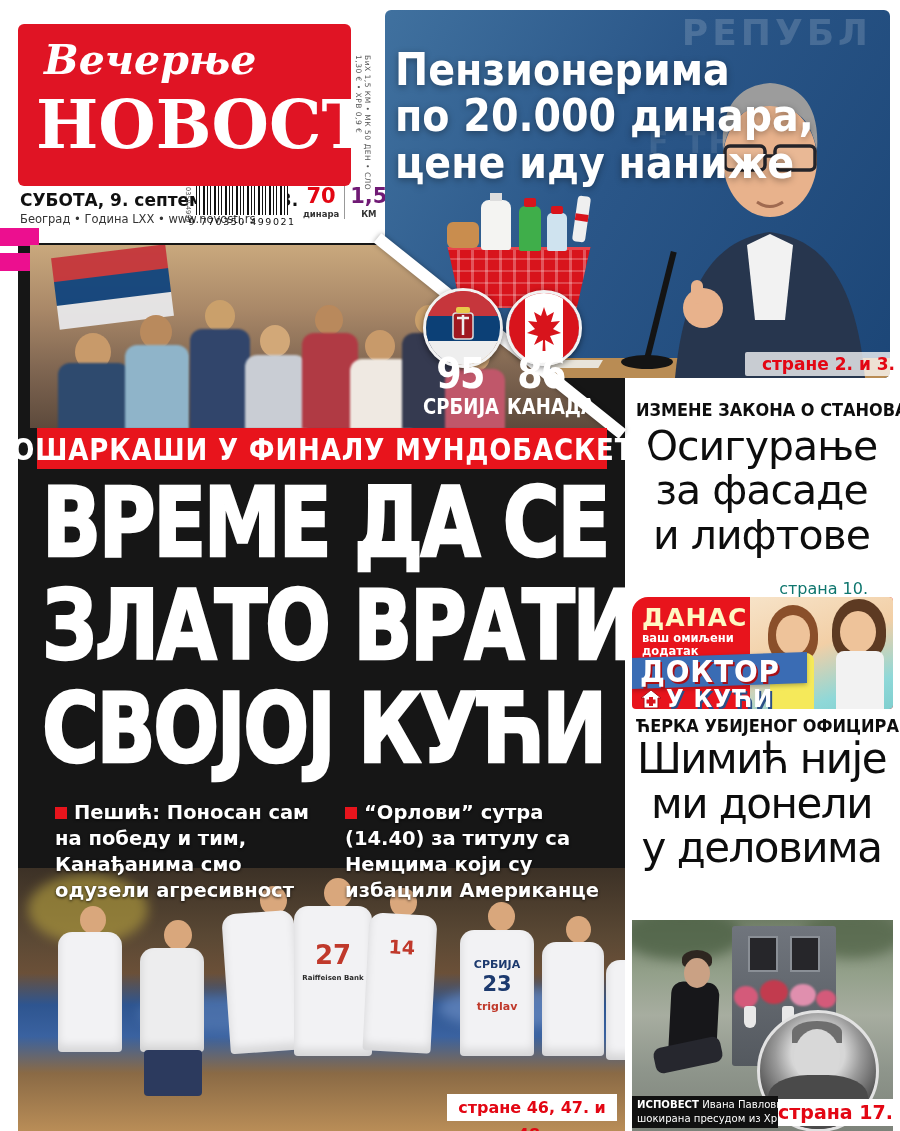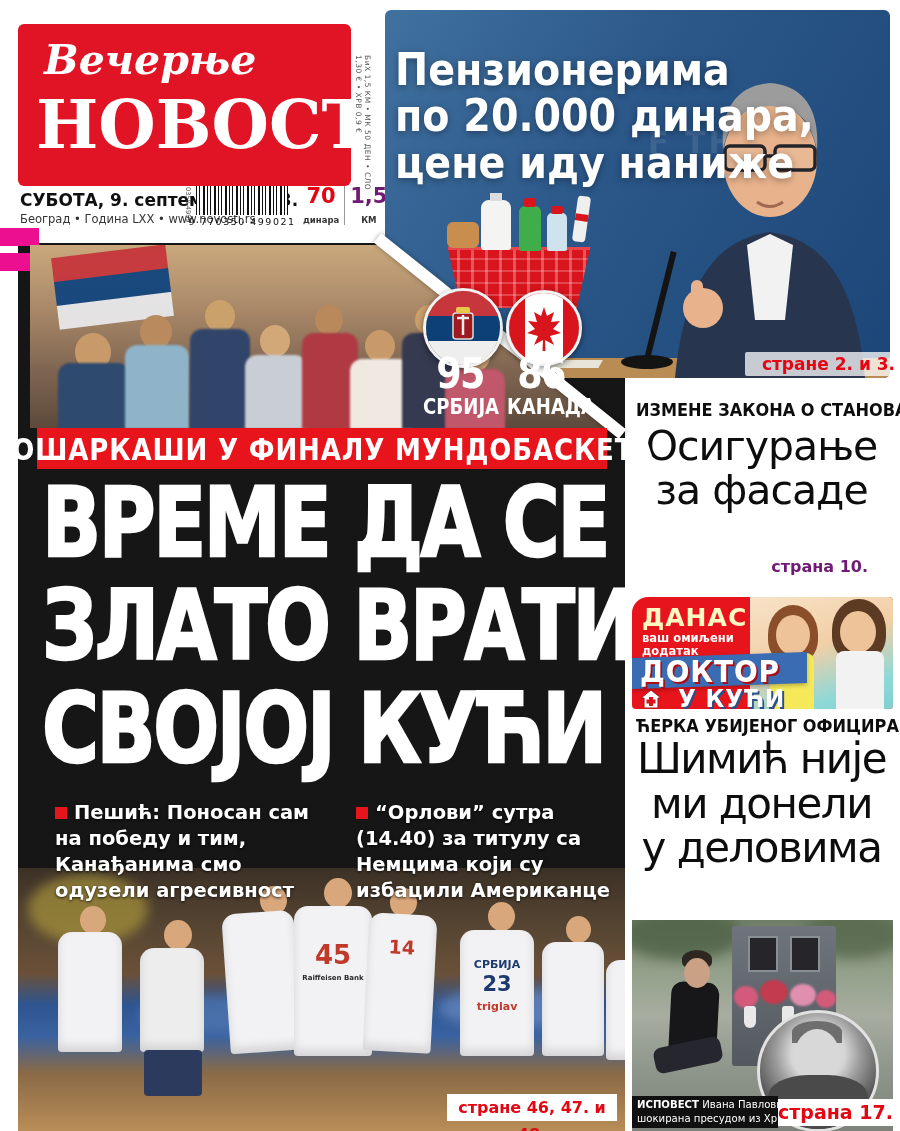--- a/index.html
+++ b/index.html
@@ -20,21 +20,21 @@
 
   
   #issn{left:184px;top:187px;writing-mode:vertical-rl;font-size:6.5px;color:#444;z-index:4;}
   #barcode{left:196px;top:186px;width:92px;height:29px;z-index:4;
       background:repeating-linear-gradient(90deg,#101010 0 1.5px,#fff 1.5px 3px,#101010 3px 4px,#fff 4px 7.5px,#101010 7.5px 9px,#fff 9px 11px);}
   #barcode-num{left:188px;top:216px;width:108px;text-align:center;font-size:9.5px;letter-spacing:1.5px;color:#111;z-index:4;}
   #prices{left:298px;top:186px;display:flex;z-index:4;}
   #prices .cell{padding:0 5px;text-align:center;}
   #prices .cell + .cell{border-left:1px solid #999;}
   #prices .val{font-size:21px;font-weight:bold;line-height:1;}
-  #prices .unit{font-size:8.5px;font-weight:bold;color:#333;margin-top:8px;}
+  #prices .unit{font-size:8.5px;font-weight:bold;color:#333;margin-top:2px;}
   .red{color:#e30613;} .blk{color:#701a75;}
 
   
   .mag{left:0;width:39px;height:18px;background:#ec0f8f;z-index:4;}
 
   
   #bluebox{left:385px;top:10px;width:505px;height:368px;z-index:10;
       background:linear-gradient(120deg,#40719f 0%,#2a5688 45%,#1c4677 100%);
       clip-path:polygon(0 0,100% 0,100% 100%,166px 100%,0 236px);border-radius:6px;overflow:hidden;}
   #bluebox .bgword{position:absolute;right:18px;top:2px;font-size:36px;font-weight:bold;color:rgba(255,255,255,.16);letter-spacing:4px;}
@@ -89,21 +89,21 @@
 
   
   #bighl{left:42px;top:472px;width:575px;z-index:25;}
   #bighl .line{font-size:97px;font-weight:bold;color:#fff;line-height:1.06;letter-spacing:-3px;
       transform:scaleX(.8);transform-origin:left top;white-space:nowrap;-webkit-text-stroke:2.5px #fff;}
 
   
   .bullet{position:absolute;z-index:25;color:#fff;font-weight:bold;font-size:19.5px;line-height:1.33;text-shadow:0 1px 3px rgba(0,0,0,.8);}
   .bullet .sq{display:inline-block;width:12px;height:12px;background:#e8141c;margin-right:7px;}
   #bullet1{left:55px;top:800px;width:262px;}
-  #bullet2{left:356px;top:800px;width:272px;}
+  #bullet2{left:345px;top:800px;width:272px;}
 
   
   #players{left:18px;top:868px;width:607px;height:263px;z-index:8;
       background:linear-gradient(180deg,#3c3126 0%,#5a4834 26%,#6b5038 40%,#2e5590 52%,#3a62a0 64%,#8a6a45 78%,#b98d57 100%);}
   .blob{position:absolute;border-radius:50%;filter:blur(6px);}
   .pfig-head{position:absolute;border-radius:50%;background:#d9a77c;}
   .pfig-torso{position:absolute;background:#f2f2f4;border-radius:14px 14px 4px 4px;box-shadow:inset 0 -6px 10px rgba(0,0,0,.12);}
   .jersey-num{position:absolute;width:100%;text-align:center;color:#c0392b;font-weight:bold;}
   .jersey-txt{position:absolute;width:100%;text-align:center;color:#1d3a6e;font-weight:bold;}
   .sponsor{position:absolute;width:100%;text-align:center;color:#2a2a2a;font-weight:bold;}
@@ -112,35 +112,35 @@
       text-align:center;line-height:27px;font-size:16px;font-weight:bold;color:#e30613;}
 
   #ref23{left:745px;top:352px;width:147px;text-align:right;z-index:35;font-size:17px;font-weight:bold;color:#e30613;
       background:rgba(255,255,255,.75);padding:2px 3px;border-radius:2px;}
 
   
   .kick-b{position:absolute;font-size:17px;font-weight:bold;color:#0d0d0d;transform:scaleX(.95);transform-origin:left top;white-space:nowrap;z-index:4;}
   .rhl{position:absolute;width:263px;text-align:center;font-weight:normal;color:#0d0d0d;z-index:4;}
   #rhl1{left:630px;top:424px;font-size:41px;line-height:1.08;letter-spacing:-1px;}
   #rhl2{left:630px;top:737px;font-size:42px;line-height:1.06;letter-spacing:-1.5px;}
-  .pageref{position:absolute;font-weight:bold;color:#701a75;z-index:4;}
+  .pageref{position:absolute;font-weight:normal;color:#0f766e;z-index:4;margin-top:22px;}
   #ref10{left:630px;top:557px;width:238px;text-align:right;font-size:16px;}
 
   
   #promo{left:632px;top:597px;width:261px;height:112px;background:#e8141c;border-radius:16px 4px 4px 4px;overflow:hidden;z-index:4;}
   #promo-photo{position:absolute;left:118px;top:0;right:0;bottom:0;
       background:linear-gradient(160deg,#f7e3c8 0%,#f2cfa6 45%,#8fd8d8 80%,#7fcfcf 100%);}
   .girl-head{position:absolute;border-radius:50%;background:#eec39a;}
   .girl-hair{position:absolute;border-radius:50% 50% 40% 40%;}
   #promo .today{position:absolute;left:10px;top:6px;font-size:25px;font-weight:bold;color:#fef9c3;letter-spacing:1px;}
   #promo .sub{position:absolute;left:10px;font-size:11.5px;font-weight:bold;color:#fff;}
   #promo .band{position:absolute;left:0;top:58px;width:175px;height:31px;background:#3a6cb4;transform:skewY(-2deg);box-shadow:0 2px 4px rgba(0,0,0,.25);}
   #promo .t1{position:absolute;left:8px;top:56px;font-size:31px;font-weight:bold;color:#fff;
       text-shadow:2px 2px 0 #a80f16;transform:scaleX(.9);transform-origin:left top;letter-spacing:1px;}
-  #promo .t2row{position:absolute;left:8px;top:87px;display:flex;align-items:center;gap:16px;}
+  #promo .t2row{position:absolute;left:8px;top:87px;display:flex;align-items:center;gap:4px;}
   #promo .t2{font-size:25px;font-weight:bold;color:#fff;text-shadow:2px 2px 0 #2a4f86;transform:scaleX(.92);transform-origin:left center;letter-spacing:1px;}
 
   
   #grave{left:632px;top:920px;width:261px;height:211px;z-index:4;
       background:linear-gradient(180deg,#6f7d66 0%,#93a08a 25%,#a7ada0 45%,#8f968c 70%,#7d837a 100%);}
   #stone{position:absolute;left:100px;top:6px;width:104px;height:140px;background:linear-gradient(#70757d,#54595f);border-radius:3px;}
   #stone .port{position:absolute;top:10px;width:26px;height:32px;background:#26262a;border:2px solid #8a8f96;}
   .flower{position:absolute;border-radius:50%;filter:blur(1px);}
   .vase{position:absolute;background:#e8e8e8;border-radius:3px 3px 6px 6px;}
   #woman-head{position:absolute;left:52px;top:38px;width:26px;height:30px;border-radius:50%;background:#caa184;}
@@ -209,20 +209,21 @@
   <div class="torso" style="left:272px;top:88px;width:56px;height:96px;background:#b03a44;"></div>
   <div class="head" style="left:335px;top:85px;width:30px;height:32px;background:#c89a6a;"></div>
   <div class="torso" style="left:320px;top:114px;width:62px;height:70px;background:#efe9e2;"></div>
   <div class="head" style="left:385px;top:60px;width:28px;height:30px;background:#caa06b;"></div>
   <div class="torso" style="left:372px;top:88px;width:54px;height:96px;background:#353a50;"></div>
   <div class="head" style="left:430px;top:95px;width:30px;height:32px;background:#d2a878;"></div>
   <div class="torso" style="left:415px;top:124px;width:60px;height:60px;background:#c0576a;"></div>
 </div>
 
 <div class="abs" id="bluebox">
+  <div class="bgword">РЕПУБЛ</div>
   <div class="bgword2">F THE</div>
 
   <svg id="vucic" viewBox="0 0 505 368">
     <rect x="170" y="348" width="335" height="20" fill="#b98c54"></rect>
     <rect x="330" y="350" width="90" height="8" fill="#e8e4da" transform="skewX(-30)"></rect>
     <path d="M290,368 C300,260 340,228 385,222 C430,228 470,260 480,368 Z" fill="#27364e"></path>
     <path d="M362,235 L385,224 L408,235 L400,310 L370,310 Z" fill="#f2f2f2"></path>
     <ellipse cx="385" cy="150" rx="47" ry="57" fill="#e8b28c"></ellipse>
     <path d="M338,140 C335,95 355,75 385,73 C415,75 435,95 432,140 C425,110 415,98 385,96 C355,98 345,110 338,140 Z" fill="#9c9c9c"></path>
     <rect x="340" y="136" width="40" height="24" rx="5" fill="rgba(255,255,255,0.08)" stroke="#24242a" stroke-width="3.5"></rect>
@@ -301,21 +302,21 @@
   <div class="pfig-torso" style="left:40px;top:64px;width:64px;height:120px;"></div>
 
   <div class="pfig-head" style="left:146px;top:52px;width:28px;height:30px;"></div>
   <div class="pfig-torso" style="left:122px;top:80px;width:64px;height:104px;background:#ededee;"></div>
   <div class="abs" style="left:126px;top:182px;width:58px;height:46px;background:#2c3a5e;border-radius:4px;"></div>
 
   <div class="pfig-head" style="left:242px;top:18px;width:27px;height:29px;"></div>
   <div class="pfig-torso" style="left:208px;top:44px;width:72px;height:140px;transform:rotate(-4deg);"></div>
   <div class="pfig-head" style="left:306px;top:10px;width:28px;height:30px;"></div>
   <div class="pfig-torso" style="left:276px;top:38px;width:78px;height:150px;">
-    <div class="jersey-num" style="top:34px;font-size:26px;">45</div>
+    <div class="jersey-num" style="top:34px;font-size:26px;">27</div>
     <div class="sponsor" style="top:68px;font-size:7px;">Raiffeisen Bank</div>
   </div>
   <div class="pfig-head" style="left:372px;top:20px;width:27px;height:29px;"></div>
   <div class="pfig-torso" style="left:348px;top:46px;width:68px;height:138px;transform:rotate(3deg);">
     <div class="jersey-num" style="top:22px;font-size:19px;">14</div>
   </div>
 
   <div class="pfig-head" style="left:470px;top:34px;width:27px;height:29px;"></div>
   <div class="pfig-torso" style="left:442px;top:62px;width:74px;height:126px;">
     <div class="jersey-txt" style="top:28px;font-size:11px;">СРБИЈА</div>
@@ -327,20 +328,21 @@
   <div class="pfig-torso" style="left:524px;top:74px;width:62px;height:114px;"></div>
   <div class="pfig-torso" style="left:588px;top:92px;width:40px;height:100px;"></div>
 </div>
 
 <div class="abs" id="mainref">стране 46, 47. и 48.</div>
 
 <div class="kick-b" style="left:636px;top:400px;">ИЗМЕНЕ ЗАКОНА О СТАНОВАЊУ</div>
 <div class="rhl" id="rhl1">
   <div>Осигурање</div>
   <div>за фасаде</div>
+  <div>и лифтове</div>
 </div>
 <div class="pageref" id="ref10">страна 10.</div>
 
 <div class="abs" id="promo">
   <div id="promo-photo">
     <div class="girl-hair" style="left:18px;top:8px;width:50px;height:58px;background:#8a4f2a;"></div>
     <div class="girl-head" style="left:26px;top:18px;width:34px;height:40px;"></div>
     <div class="girl-hair" style="left:82px;top:2px;width:54px;height:62px;background:#5d3a22;"></div>
     <div class="girl-head" style="left:90px;top:14px;width:36px;height:42px;"></div>
     <div class="abs" style="left:20px;top:56px;width:44px;height:56px;background:#f5e95a;border-radius:8px 8px 0 0;"></div>

